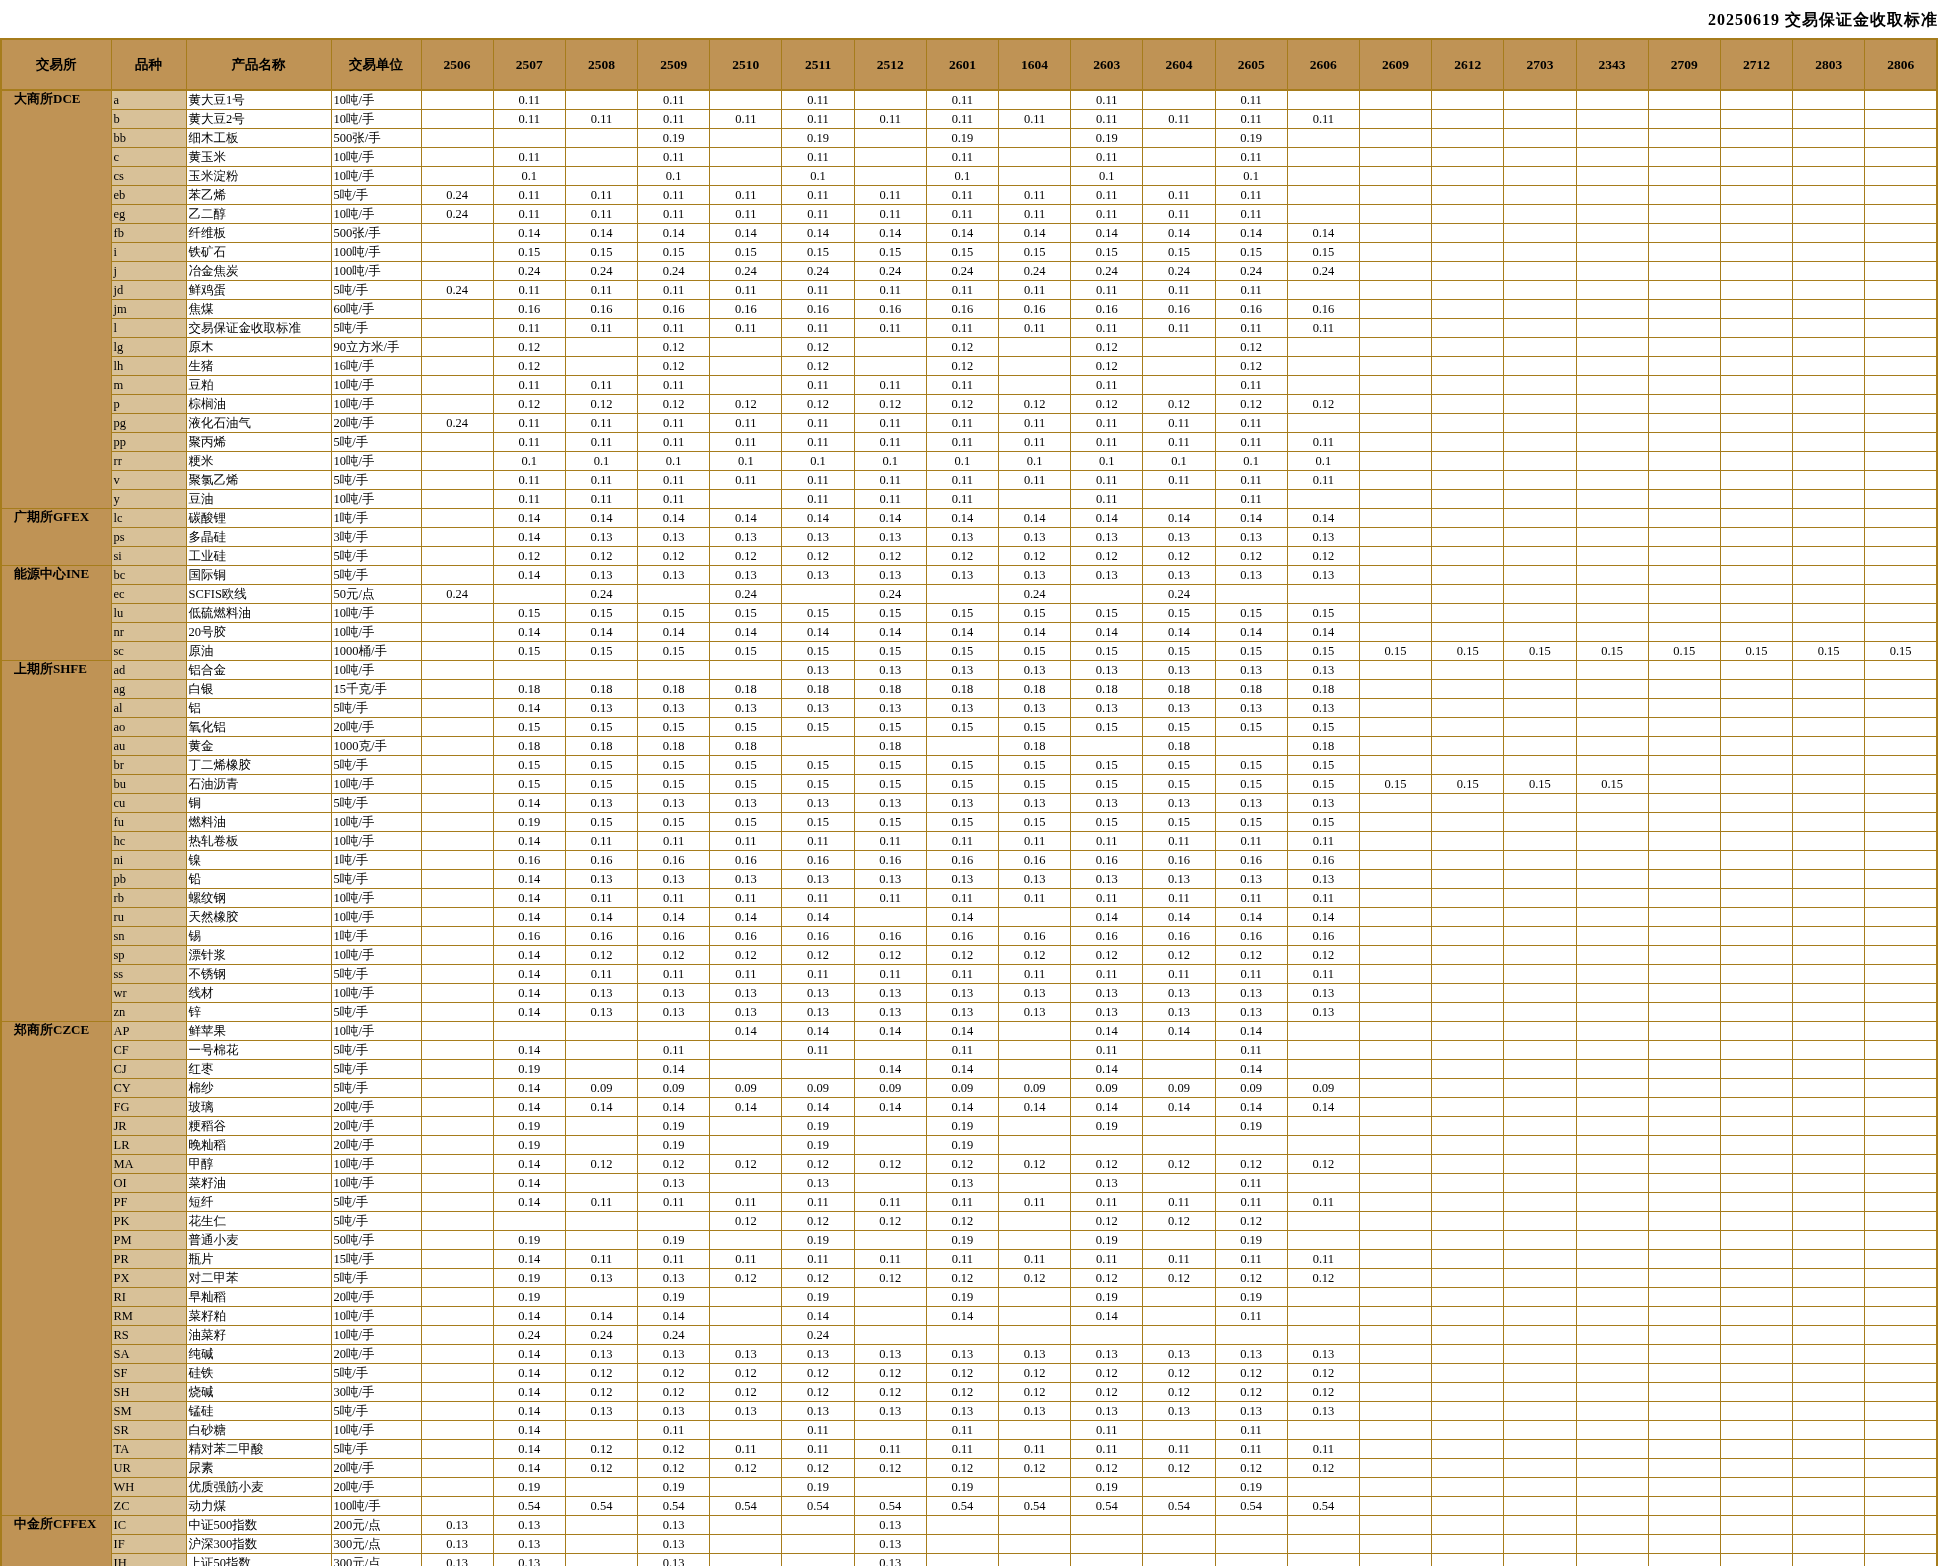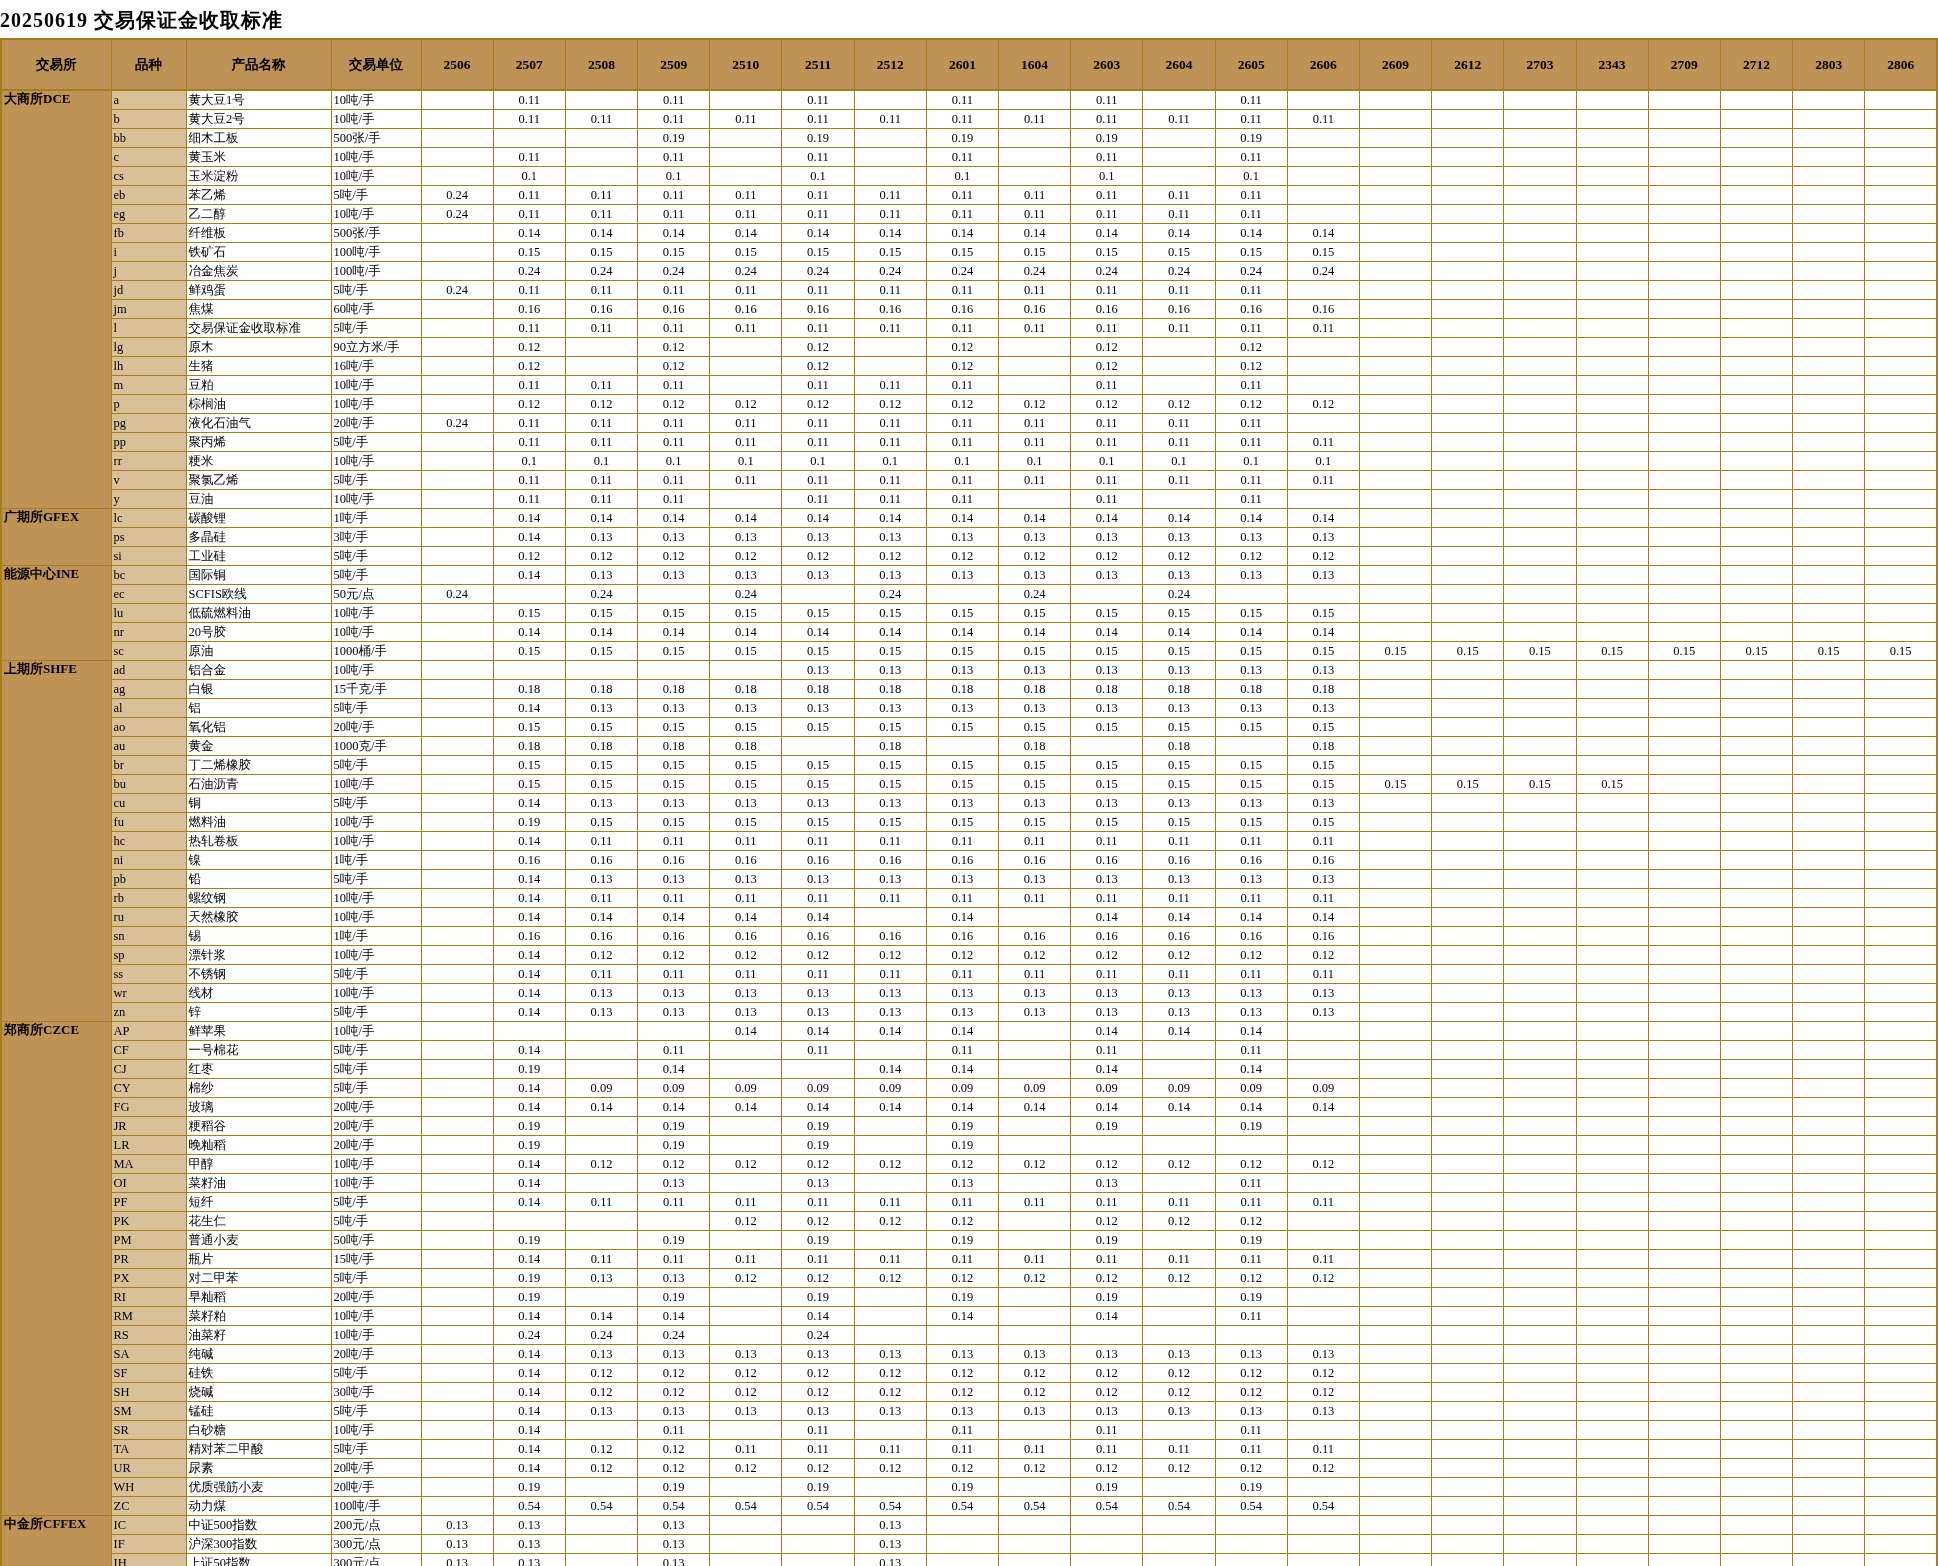--- a/index.html
+++ b/index.html
@@ -1,28 +1,28 @@
 <!DOCTYPE html>
 <html style="--header_bg: #bf9355; --code_bg: #d8c198; --grid: #a67c1c; --cell_bg: #ffffff; --text: #000000;"><head>
 <meta charset="utf-8">
 <style>
   html,body{margin:0;padding:0;background:#ffffff;}
   body{width:1938px;height:1566px;overflow:hidden;
        font-family:"Liberation Serif","DejaVu Serif",serif;color:#000;}
-  .title{height:34px;line-height:36px;text-align:left;font-size:20px;
+  .title{height:34px;line-height:36px;text-align:right;font-size:16px;
          font-weight:bold;letter-spacing:1px;margin:2px 0 2px 0;}
   table.grid{border-collapse:collapse;table-layout:fixed;width:1938px;
              border:2px solid var(--grid,#a67c1c);}
   .grid th,.grid td{border:1px solid var(--grid,#a67c1c);overflow:hidden;
              white-space:nowrap;line-height:1;}
   .grid thead th{background:var(--header_bg,#bf9355);font-size:13.5px;height:17px;
              font-weight:bold;text-align:center;padding:16px;border-bottom:2px solid var(--grid,#a67c1c);}
   .grid td{height:18px;font-size:12.5px;padding:0 2px;background:#fff;}
   .grid td.xc{background:var(--header_bg,#bf9355);font-weight:bold;vertical-align:top;
-             font-size:13px;padding:1px 1px 0 2px;text-align:left;}
+             font-size:13px;padding:1px 1px 0 12px;text-align:left;}
   .grid td.cc{background:var(--code_bg,#d8c198);text-align:left;}
   .grid td.nc{text-align:left;}
   .grid td.uc{text-align:left;}
   .grid td.vc{text-align:center;padding:0;}
 </style>
 </head>
 <body>
 
 <div class="title">20250619 交易保证金收取标准</div>
 <table class="grid">

